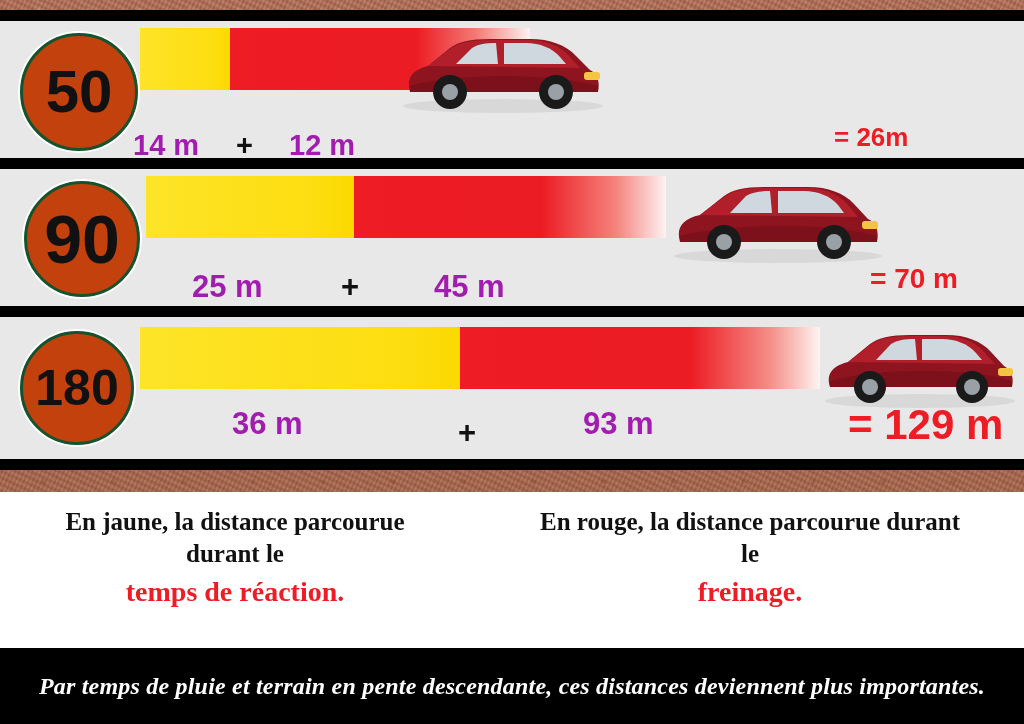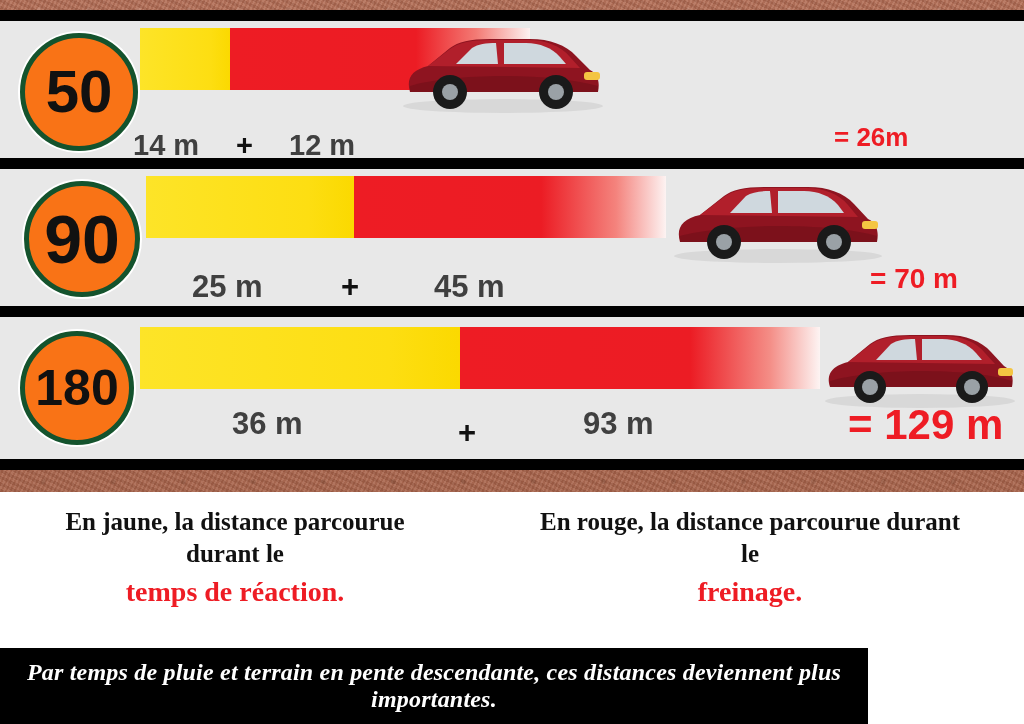--- a/index.html
+++ b/index.html
@@ -73,22 +73,22 @@
     height: 148px;
   }
   .row0 { top: 21px; }
   .row1 { top: 169px; }
   .row2 { top: 317px; }
 
   
   .sign {
     position: absolute;
     border-radius: 50%;
-    background: #f97316;
-    border: 5px solid #14532d;
+    background: #c2410c;
+    border: 3px solid #14532d;
     box-sizing: border-box;
     display: flex;
     align-items: center;
     justify-content: center;
     box-shadow: 0 0 0 2px #ffffff;
   }
   .sign span {
     font-family: "Liberation Sans", sans-serif;
     font-weight: bold;
     color: #111111;
@@ -120,21 +120,21 @@
   }
   .bar-red.b0 { background: linear-gradient(90deg, #ee1c24 0%, #ec1c24 62%, #f37a74 82%, #fdf2f1 100%); }
   .bar-red.b1 { background: linear-gradient(90deg, #ee1c24 0%, #ec1c24 60%, #f4837d 84%, #fdf3f2 100%); }
   .bar-red.b2 { background: linear-gradient(90deg, #ee1c24 0%, #ec1c24 64%, #f48d86 86%, #fdf4f3 100%); }
 
   
   .dist-label {
     position: absolute;
     font-family: "Liberation Sans", sans-serif;
     font-weight: bold;
-    color: #404040;
+    color: #a21caf;
     white-space: nowrap;
   }
   .plus {
     position: absolute;
     font-family: "Liberation Sans", sans-serif;
     font-weight: bold;
     color: #111111;
   }
   .total {
     position: absolute;
@@ -173,21 +173,21 @@
     color: #ee1c24;
     font-size: 28px;
     margin-top: 4px;
   }
 
   
   .banner {
     position: absolute;
     left: 0;
     top: 648px;
-    width: 868px;
+    width: 1024px;
     height: 76px;
     background: #000000;
     display: flex;
     align-items: center;
     justify-content: center;
   }
   .banner-text {
     color: #ffffff;
     font-family: "Liberation Serif", serif;
     font-weight: bold;

